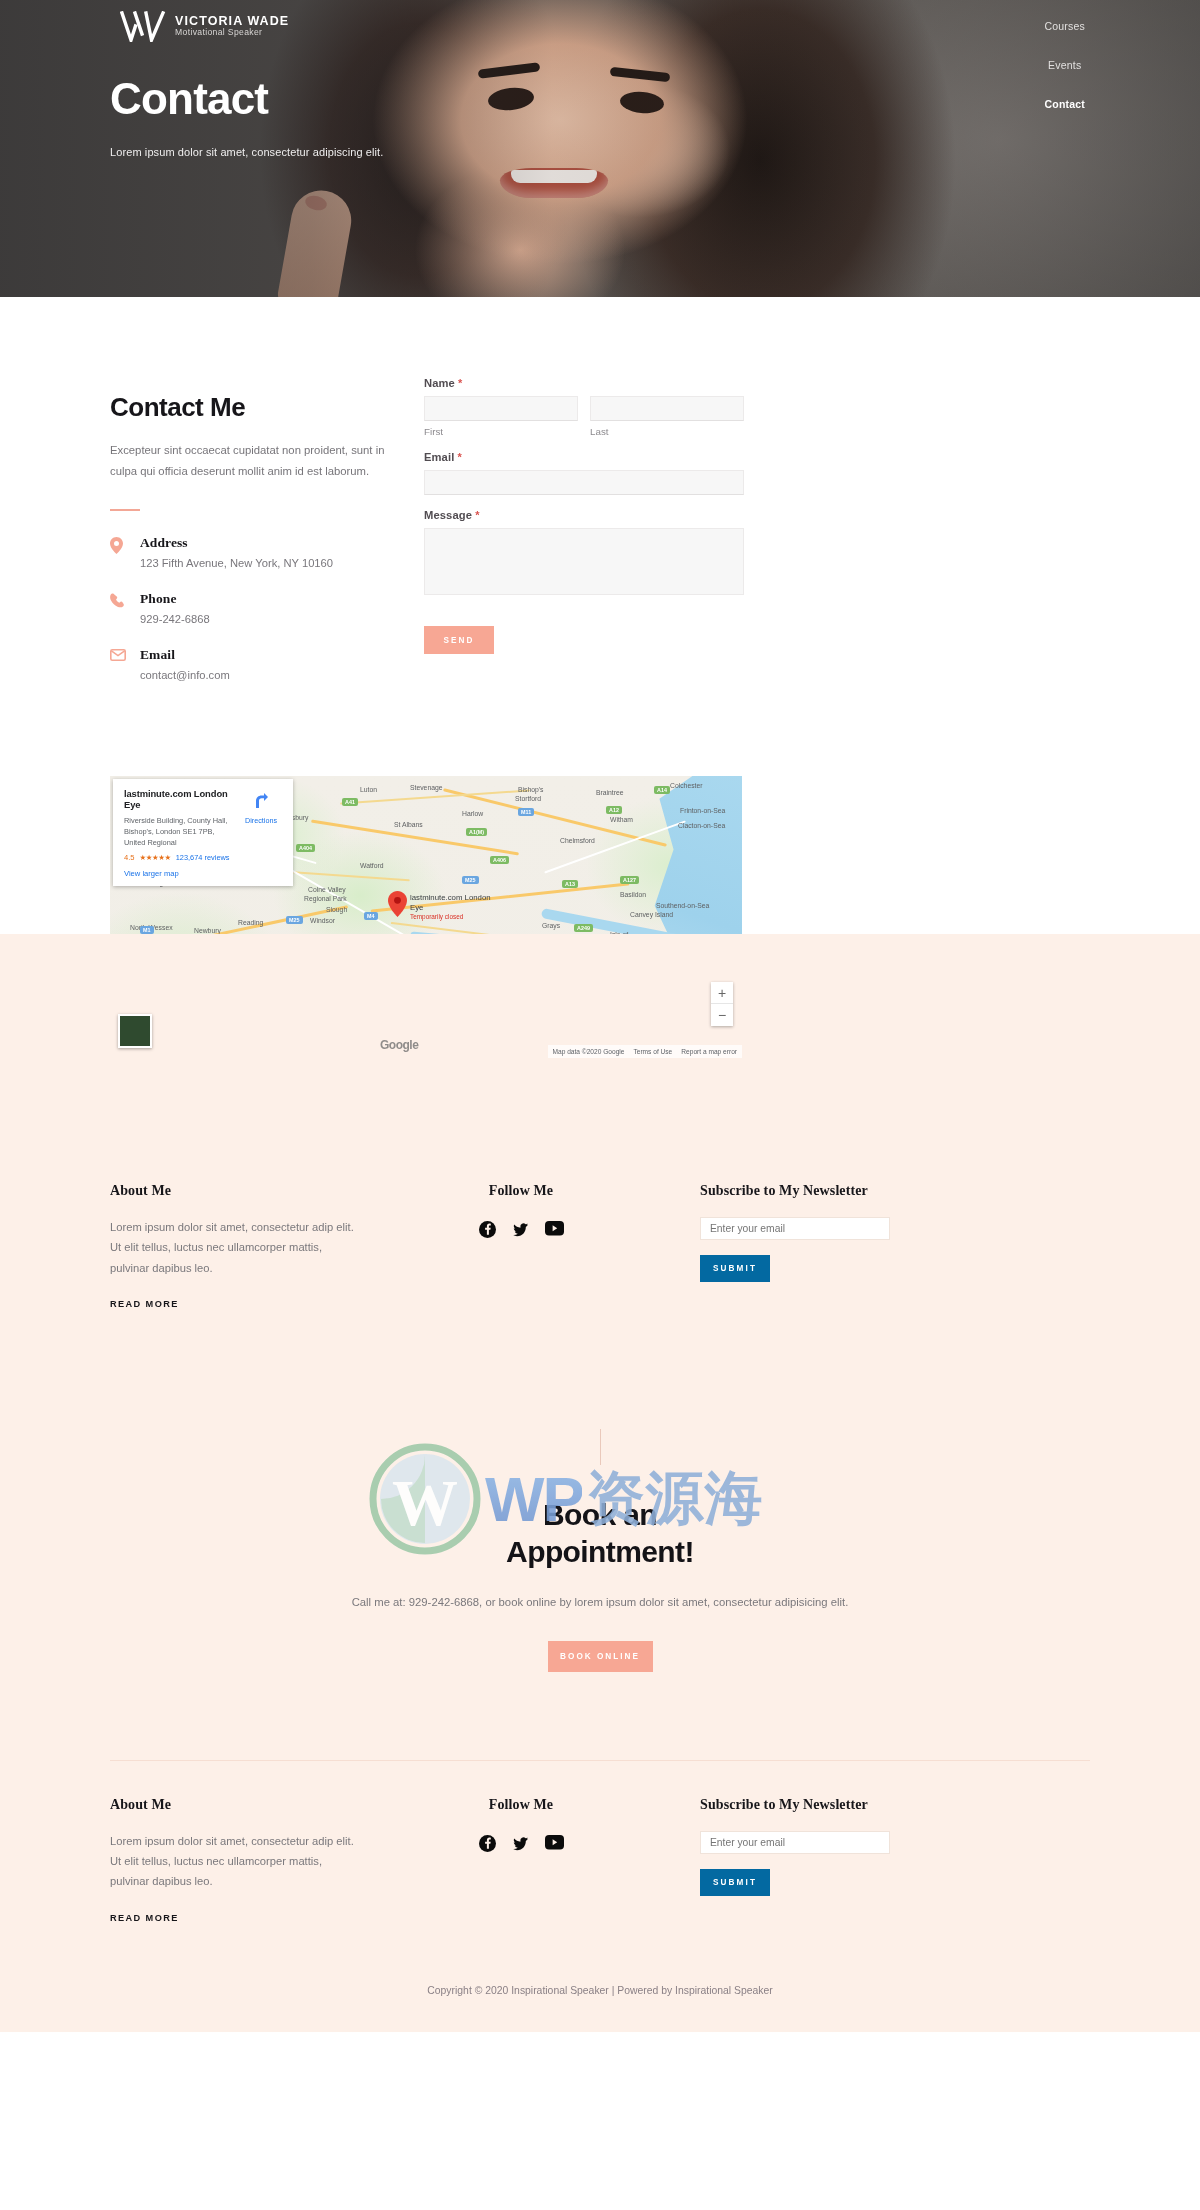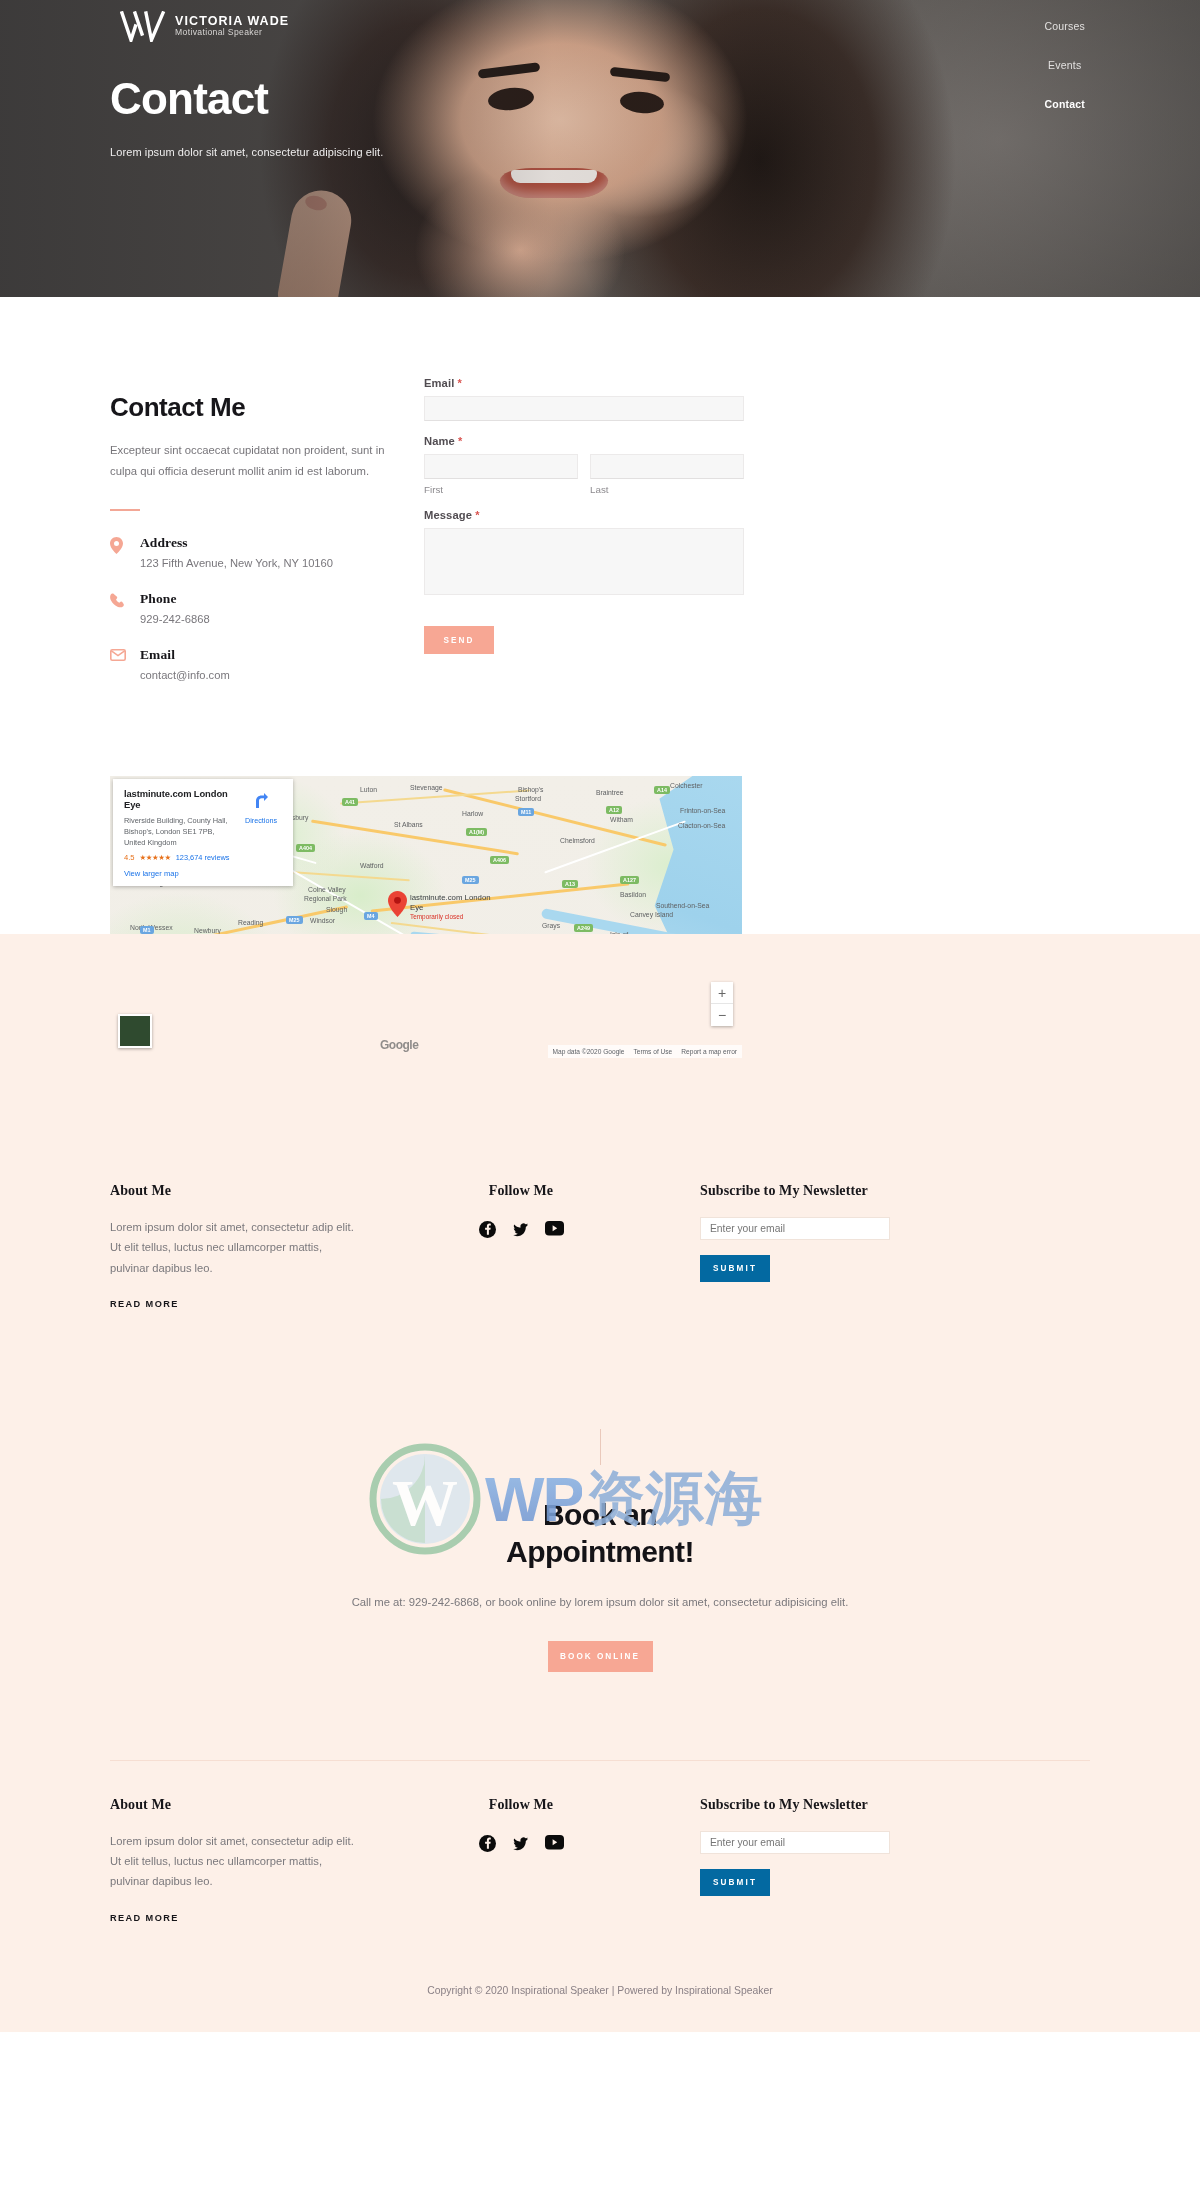--- a/index.html
+++ b/index.html
@@ -385,41 +385,41 @@
         <div>
           <div class="cinfo-title">Email</div>
           <div class="cinfo-val">contact@info.com</div>
         </div>
       </div>
     </div>
 
     <div class="contact-right">
       <div class="f-group">
         <div class="f-label">
-          <span>Email</span>
-          <span class="req">*</span>
-        </div>
-        <input class="f-input" value="" style="">
-      </div>
-
-      <div class="f-group">
-        <div class="f-label">
           <span>Name</span>
           <span class="req">*</span>
         </div>
         <div class="f-row">
           <div class="f-col">
             <input class="f-input" value="" style="">
             <div class="f-hint">First</div>
           </div>
           <div class="f-col">
             <input class="f-input" value="" style="">
             <div class="f-hint">Last</div>
           </div>
         </div>
+      </div>
+
+      <div class="f-group">
+        <div class="f-label">
+          <span>Email</span>
+          <span class="req">*</span>
+        </div>
+        <input class="f-input" value="" style="">
       </div>
 
       <div class="f-group">
         <div class="f-label">
           <span>Message</span>
           <span class="req">*</span>
         </div>
         <textarea class="f-area" style=""></textarea>
       </div>
 
@@ -446,21 +446,21 @@
       <div class="rd" style="left:230px;top:20px;width:190px;transform:rotate(-4deg)"></div>
       <div class="rd w" style="left:20px;top:60px;width:190px;transform:rotate(16deg)"></div>
       <div class="rd w" style="left:320px;top:230px;width:230px;transform:rotate(6deg)"></div>
       <div class="rd w" style="left:170px;top:130px;width:150px;transform:rotate(30deg)"></div>
       <div class="rd w" style="left:430px;top:70px;width:150px;transform:rotate(-20deg)"></div>
 
       <div class="map-card">
         <div class="mc-flex">
           <div class="mc-left">
             <div class="mc-title">lastminute.com London Eye</div>
-            <div class="mc-addr">Riverside Building, County Hall, Bishop's, London SE1 7PB, United Kingdom</div>
+            <div class="mc-addr">Riverside Building, County Hall, Bishop's, London SE1 7PB, United Regional</div>
             <div class="mc-rate">
               <span class="mc-score">4.5</span>
               <span class="mc-stars">★★★★★</span>
               <span class="mc-rev">123,674 reviews</span>
             </div>
             <div class="mc-more">View larger map</div>
           </div>
           <div class="mc-dir">
             <svg width="17" height="17" viewBox="0 0 17 17">
               <path d="M11 1L15 5 11 9V6.2H8.6C7 6.2 6 7.2 6 8.8V16H3V8.8C3 5.6 5.4 3.4 8.6 3.4H11V1z" fill="#4285f4"></path>

